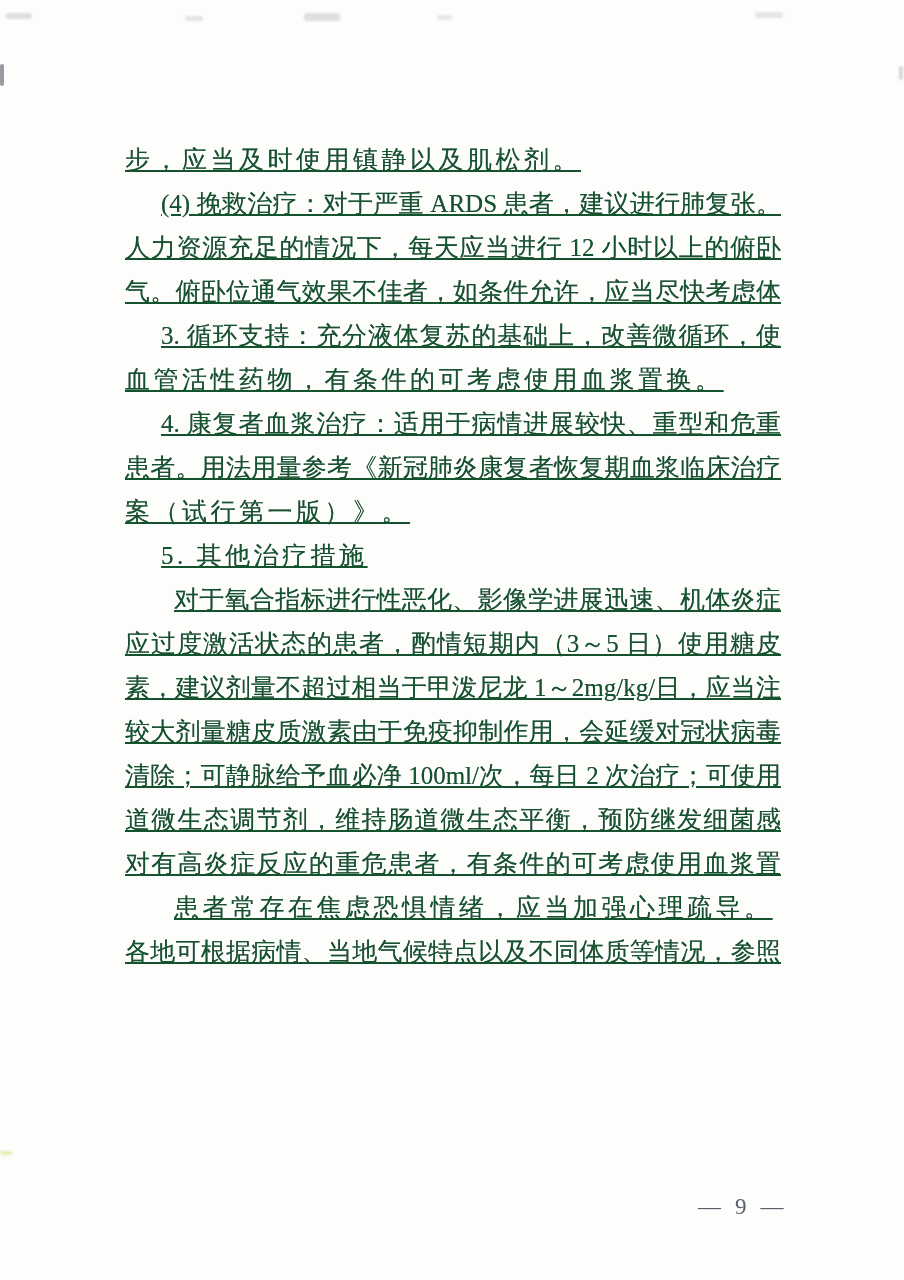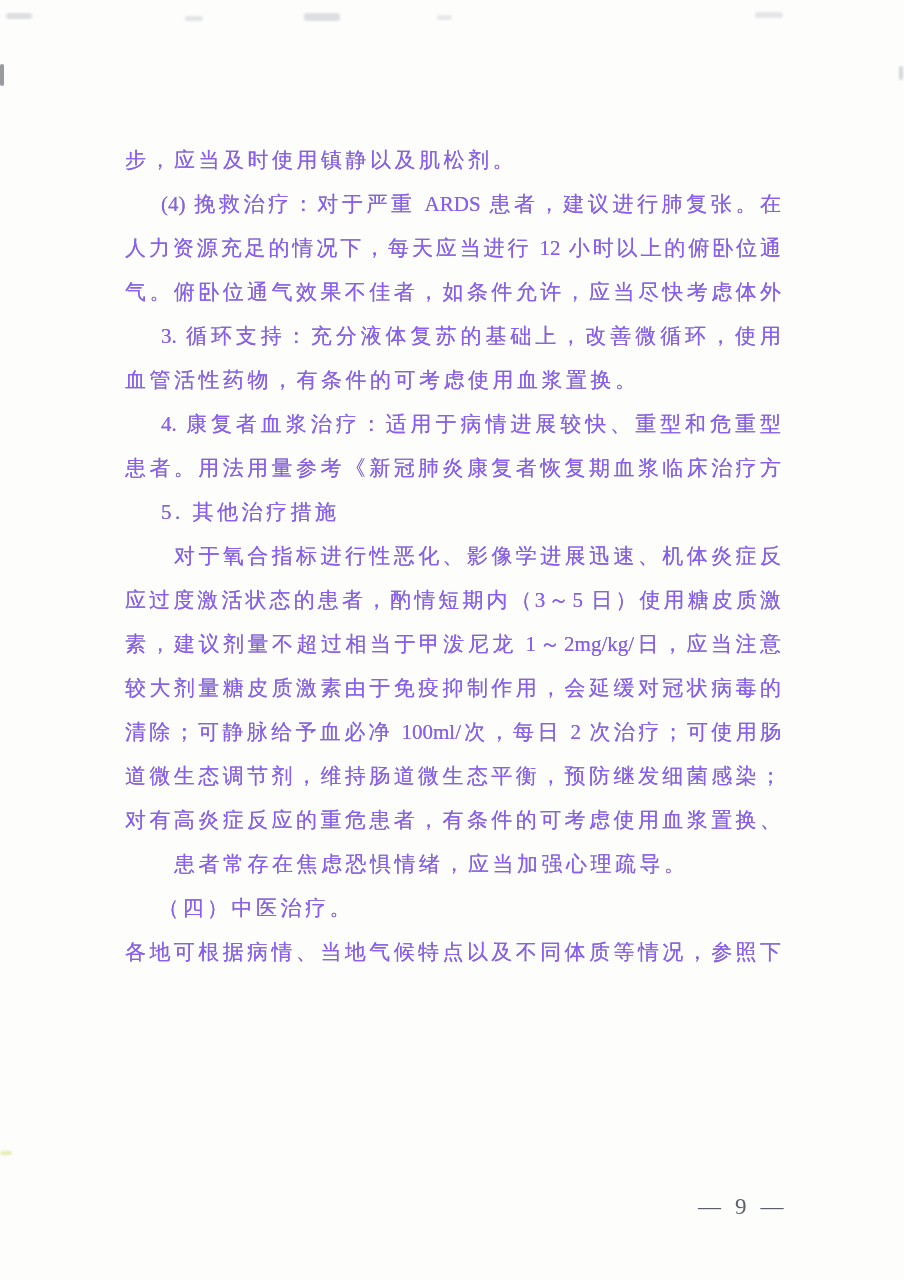--- a/index.html
+++ b/index.html
@@ -16,23 +16,24 @@
     width: 904px;
     height: 1280px;
     background: #fdfdfc;
   }
   .textblock {
     position: absolute;
     left: 125px;
     top: 138px;
     width: 656px;
     font-family: "Liberation Serif", "DejaVu Serif", serif;
-    font-size: 21px;
-    color: #8b5cf6;
+    font-size: 25px;
+    color: #14532d;
     text-shadow: 0 0 0.6px rgba(76,84,97,0.7);
+    text-decoration: underline;
   }
   .line {
     height: 44px;
     line-height: 44px;
     white-space: nowrap;
     overflow: hidden;
   }
   
   .just {
     white-space: normal;
@@ -88,30 +89,30 @@
 
   <div class="textblock">
     <div class="line short">步，应当及时使用镇静以及肌松剂。</div>
     <div class="line just pnum">(4) 挽救治疗：对于严重 ARDS 患者，建议进行肺复张。在</div>
     <div class="line just">人力资源充足的情况下，每天应当进行 12 小时以上的俯卧位通</div>
     <div class="line just">气。俯卧位通气效果不佳者，如条件允许，应当尽快考虑体外</div>
     <div class="line just pnum">3. 循环支持：充分液体复苏的基础上，改善微循环，使用</div>
     <div class="line short">血管活性药物，有条件的可考虑使用血浆置换。</div>
     <div class="line just pnum">4. 康复者血浆治疗：适用于病情进展较快、重型和危重型</div>
     <div class="line just">患者。用法用量参考《新冠肺炎康复者恢复期血浆临床治疗方</div>
+    <div class="line short">案（试行第一版）》。</div>
     <div class="line short pnum">5. 其他治疗措施</div>
     <div class="line just pind">对于氧合指标进行性恶化、影像学进展迅速、机体炎症反</div>
     <div class="line just">应过度激活状态的患者，酌情短期内（3～5 日）使用糖皮质激</div>
     <div class="line just">素，建议剂量不超过相当于甲泼尼龙 1～2mg/kg/日，应当注意</div>
     <div class="line just">较大剂量糖皮质激素由于免疫抑制作用，会延缓对冠状病毒的</div>
     <div class="line just">清除；可静脉给予血必净 100ml/次，每日 2 次治疗；可使用肠</div>
     <div class="line just">道微生态调节剂，维持肠道微生态平衡，预防继发细菌感染；</div>
     <div class="line just">对有高炎症反应的重危患者，有条件的可考虑使用血浆置换、</div>
     <div class="line short pind">患者常存在焦虑恐惧情绪，应当加强心理疏导。</div>
-    <div class="line short pparen">（四）中医治疗。</div>
     <div class="line just">各地可根据病情、当地气候特点以及不同体质等情况，参照下</div>
   </div>
 
   <div class="footer">
     <span class="dash">—</span>
     <span class="num">9</span>
     <span class="dash">—</span>
   </div>
 
 </div>

